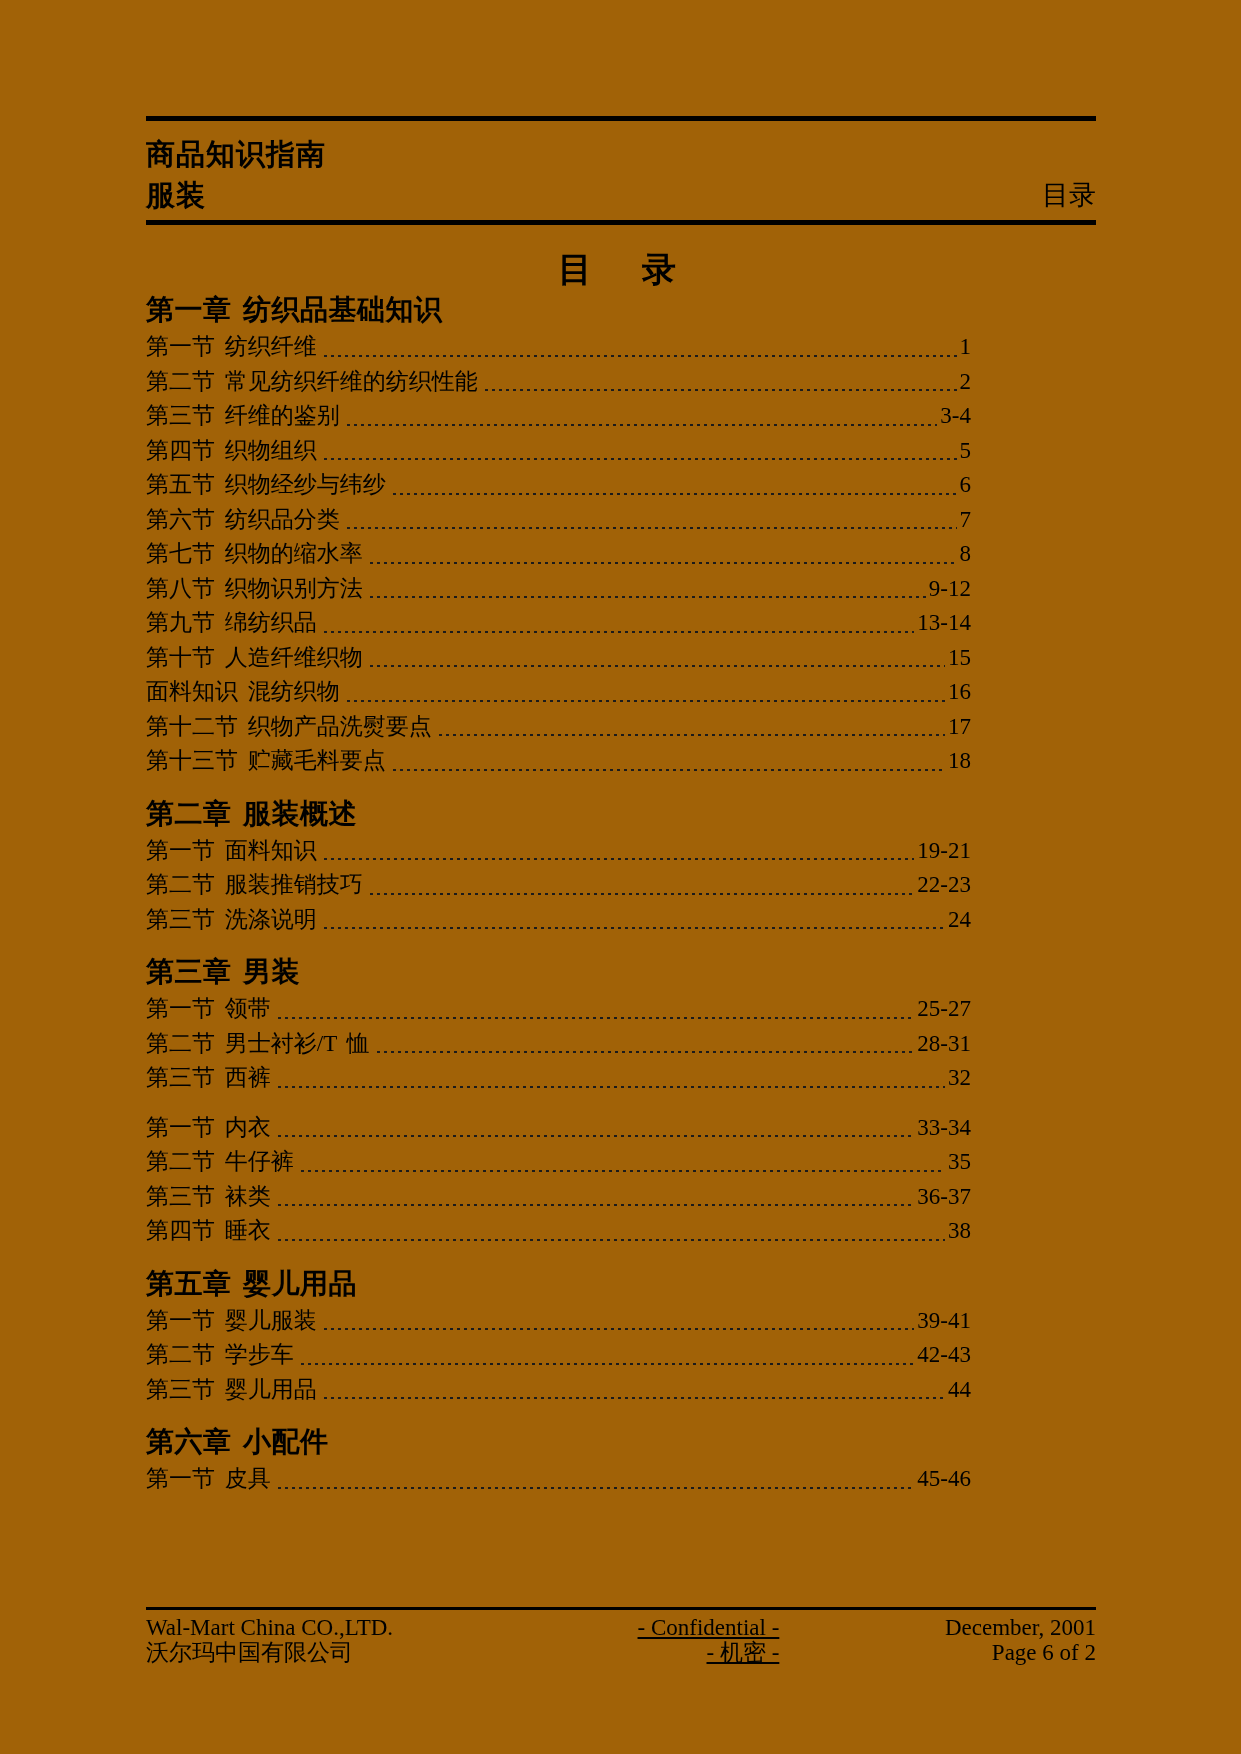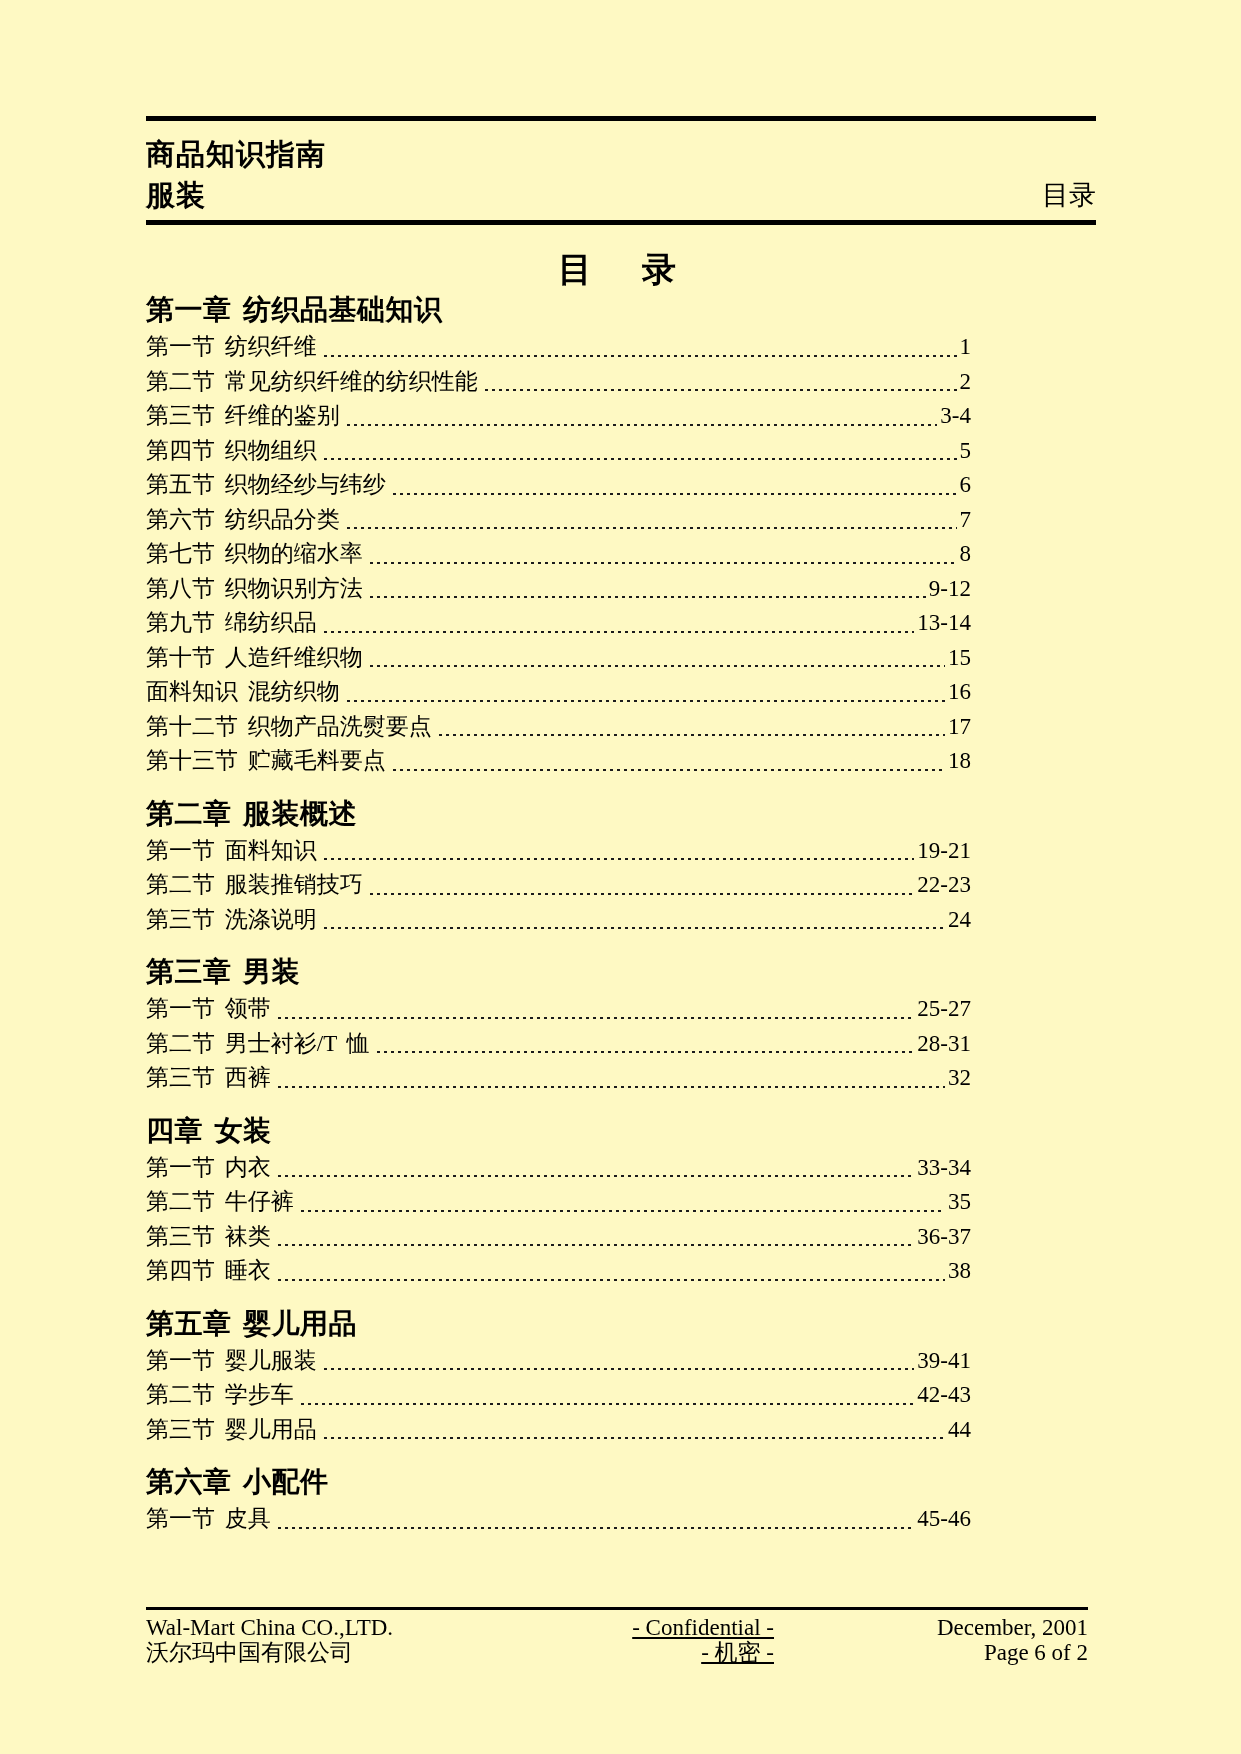--- a/index.html
+++ b/index.html
@@ -4,21 +4,21 @@
 <style>
   html, body {
     margin: 0;
     padding: 0;
     background: #ffffff;
   }
   .page {
     position: relative;
     width: 1241px;
     height: 1754px;
-    background: #fef9c3;
+    background: #a16207;
     color: #000000;
     font-family: "Liberation Serif", "DejaVu Serif", serif;
     overflow: hidden;
   }
   .content {
     margin: 0 145px 0 146px; 
   }
   .rule {
     background: #000000;
   }
@@ -91,21 +91,21 @@
     background-size: 7px 6px;
     background-repeat: repeat-x;
     background-position: left 2px bottom 6px;
   }
   .toc-page {
     white-space: nowrap;
   }
   .footer {
     position: absolute;
     left: 146px;
-    right: 153px;
+    right: 145px;
     top: 1607px;
   }
   .rule-footer {
     height: 3px;
   }
   .footer-row {
     display: grid;
     grid-template-columns: 1fr 1fr 1fr;
     font-size: 23px;
     line-height: 25px;
@@ -234,21 +234,20 @@
             <span class="toc-leader"></span>
             <span class="toc-page">28-31</span>
           </div>
           <div class="toc-row">
             <span class="toc-label">第三节 西裤</span>
             <span class="toc-leader"></span>
             <span class="toc-page">32</span>
           </div>
         </div>
         <div class="chapter">
-          <div class="chapter-heading">四章 女装</div>
           <div class="toc-row">
             <span class="toc-label">第一节 内衣</span>
             <span class="toc-leader"></span>
             <span class="toc-page">33-34</span>
           </div>
           <div class="toc-row">
             <span class="toc-label">第二节 牛仔裤</span>
             <span class="toc-leader"></span>
             <span class="toc-page">35</span>
           </div>

